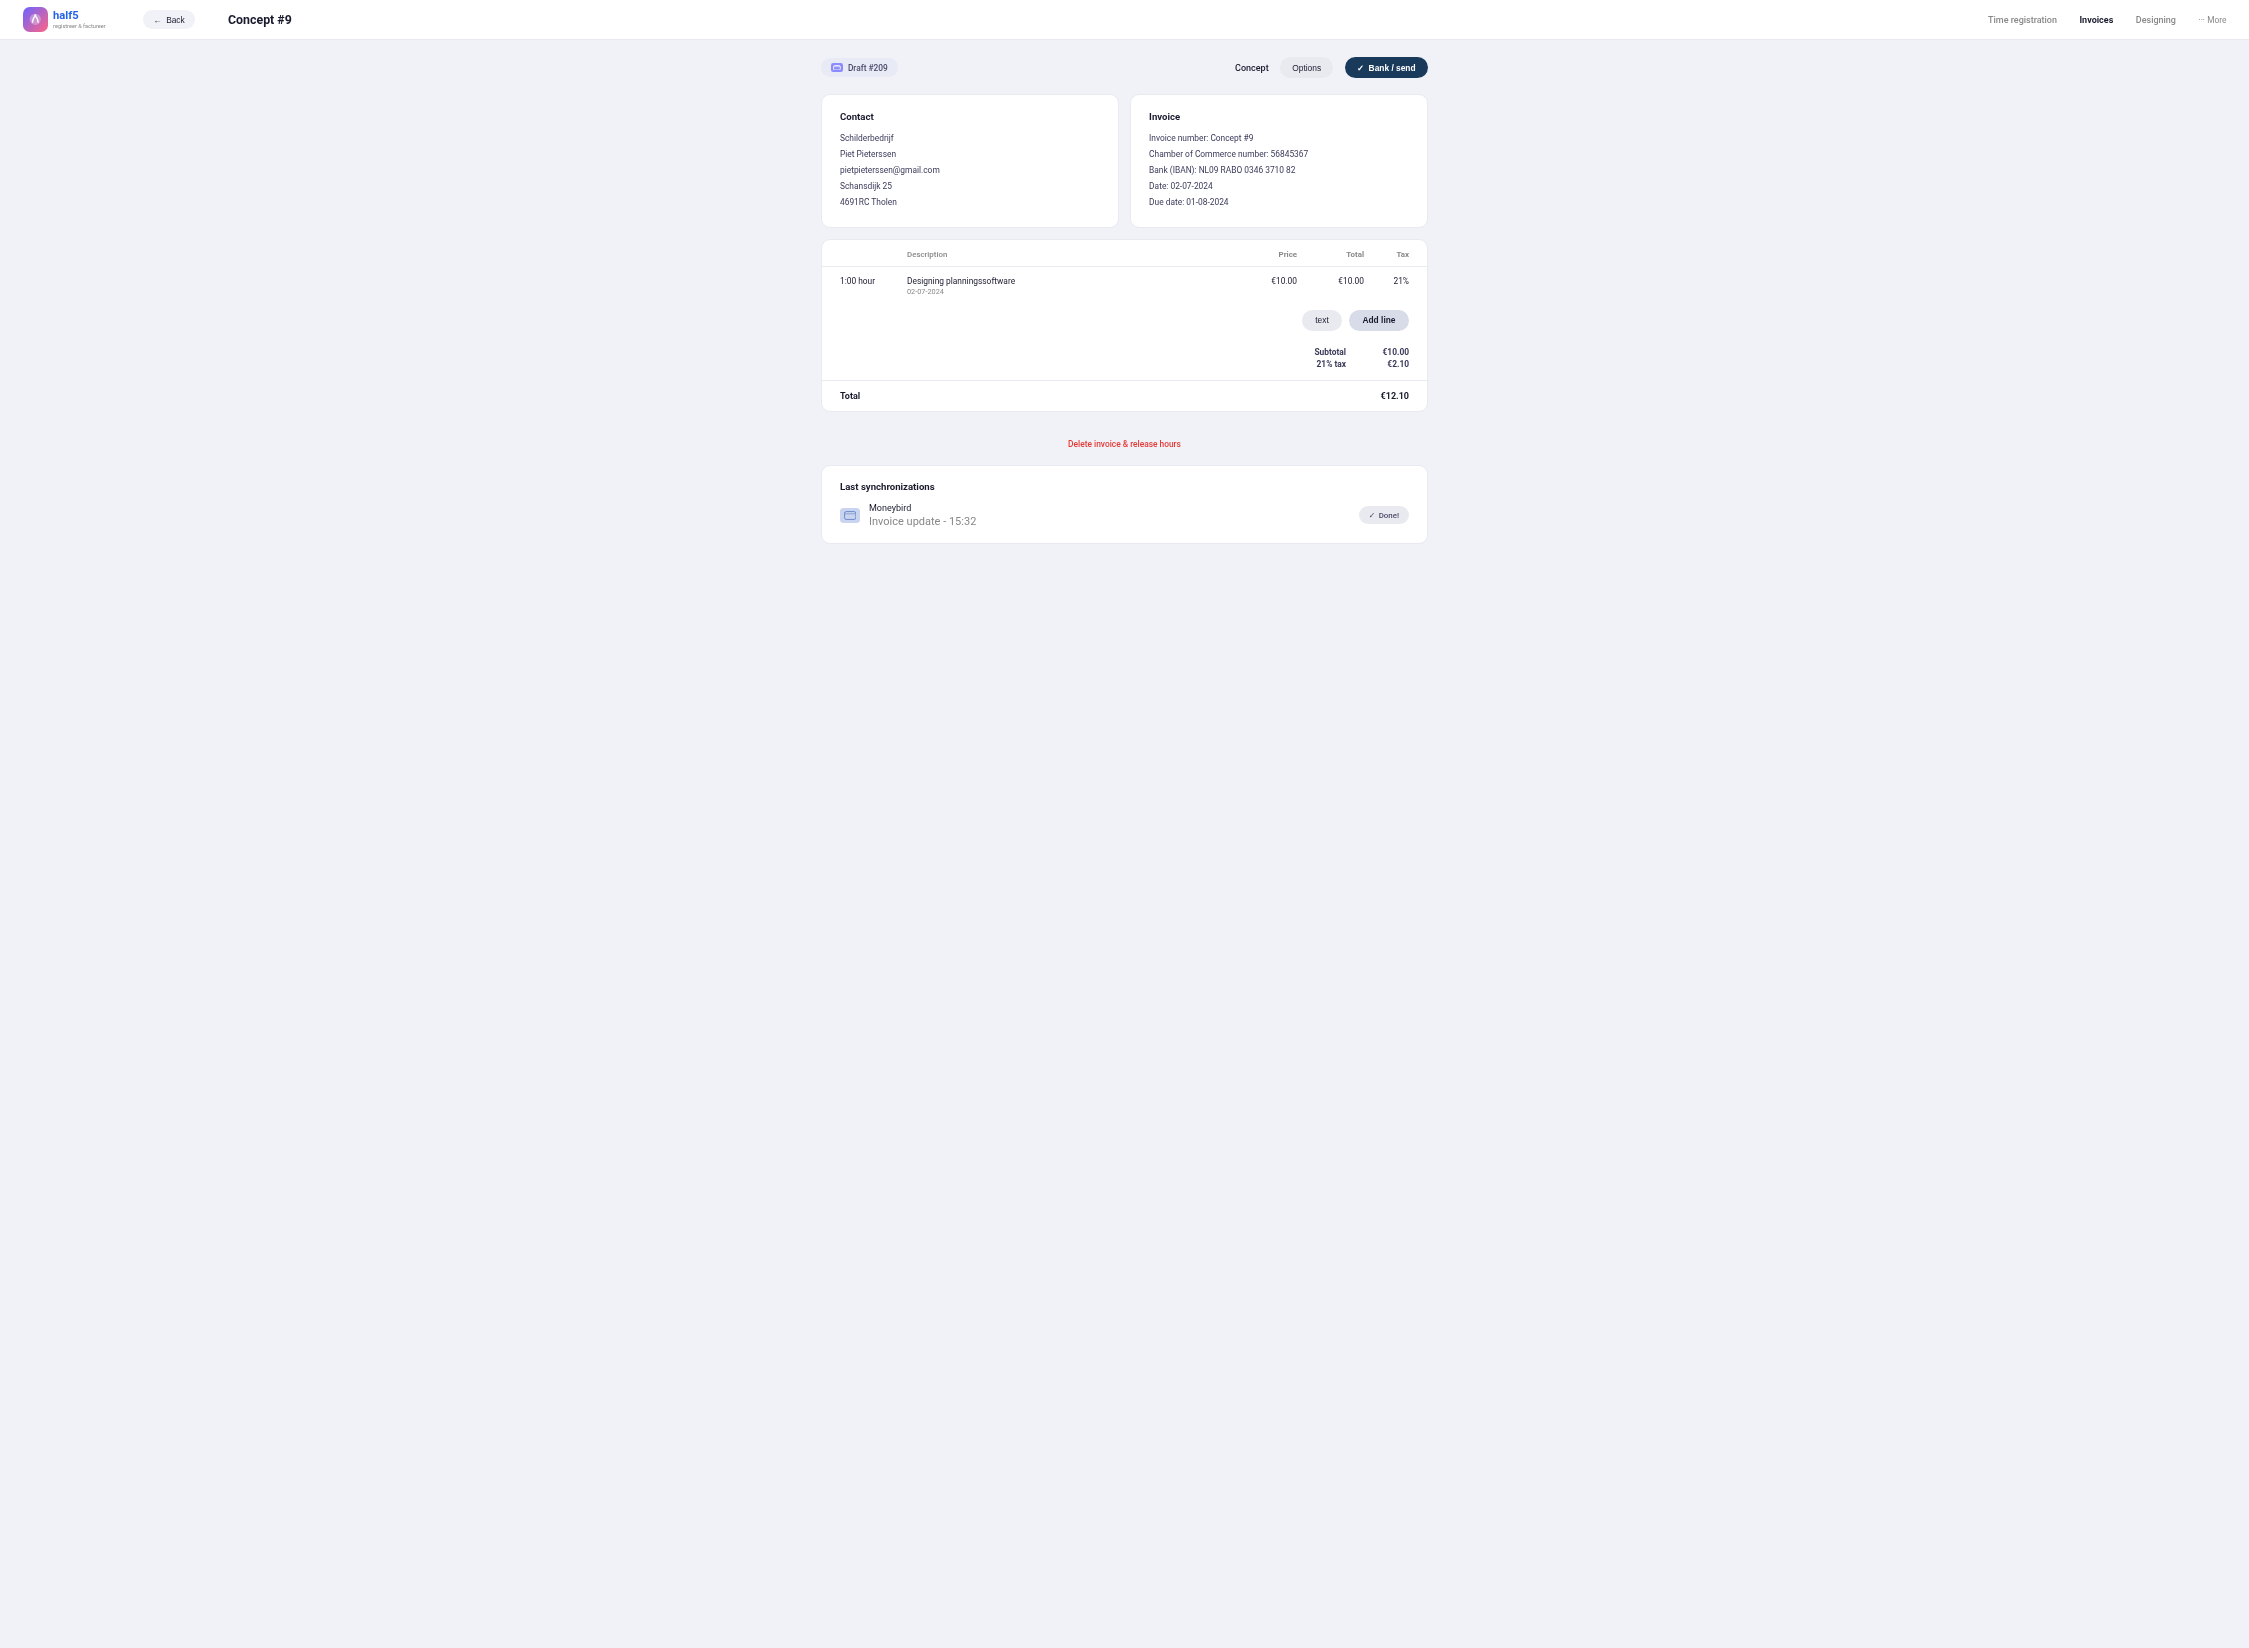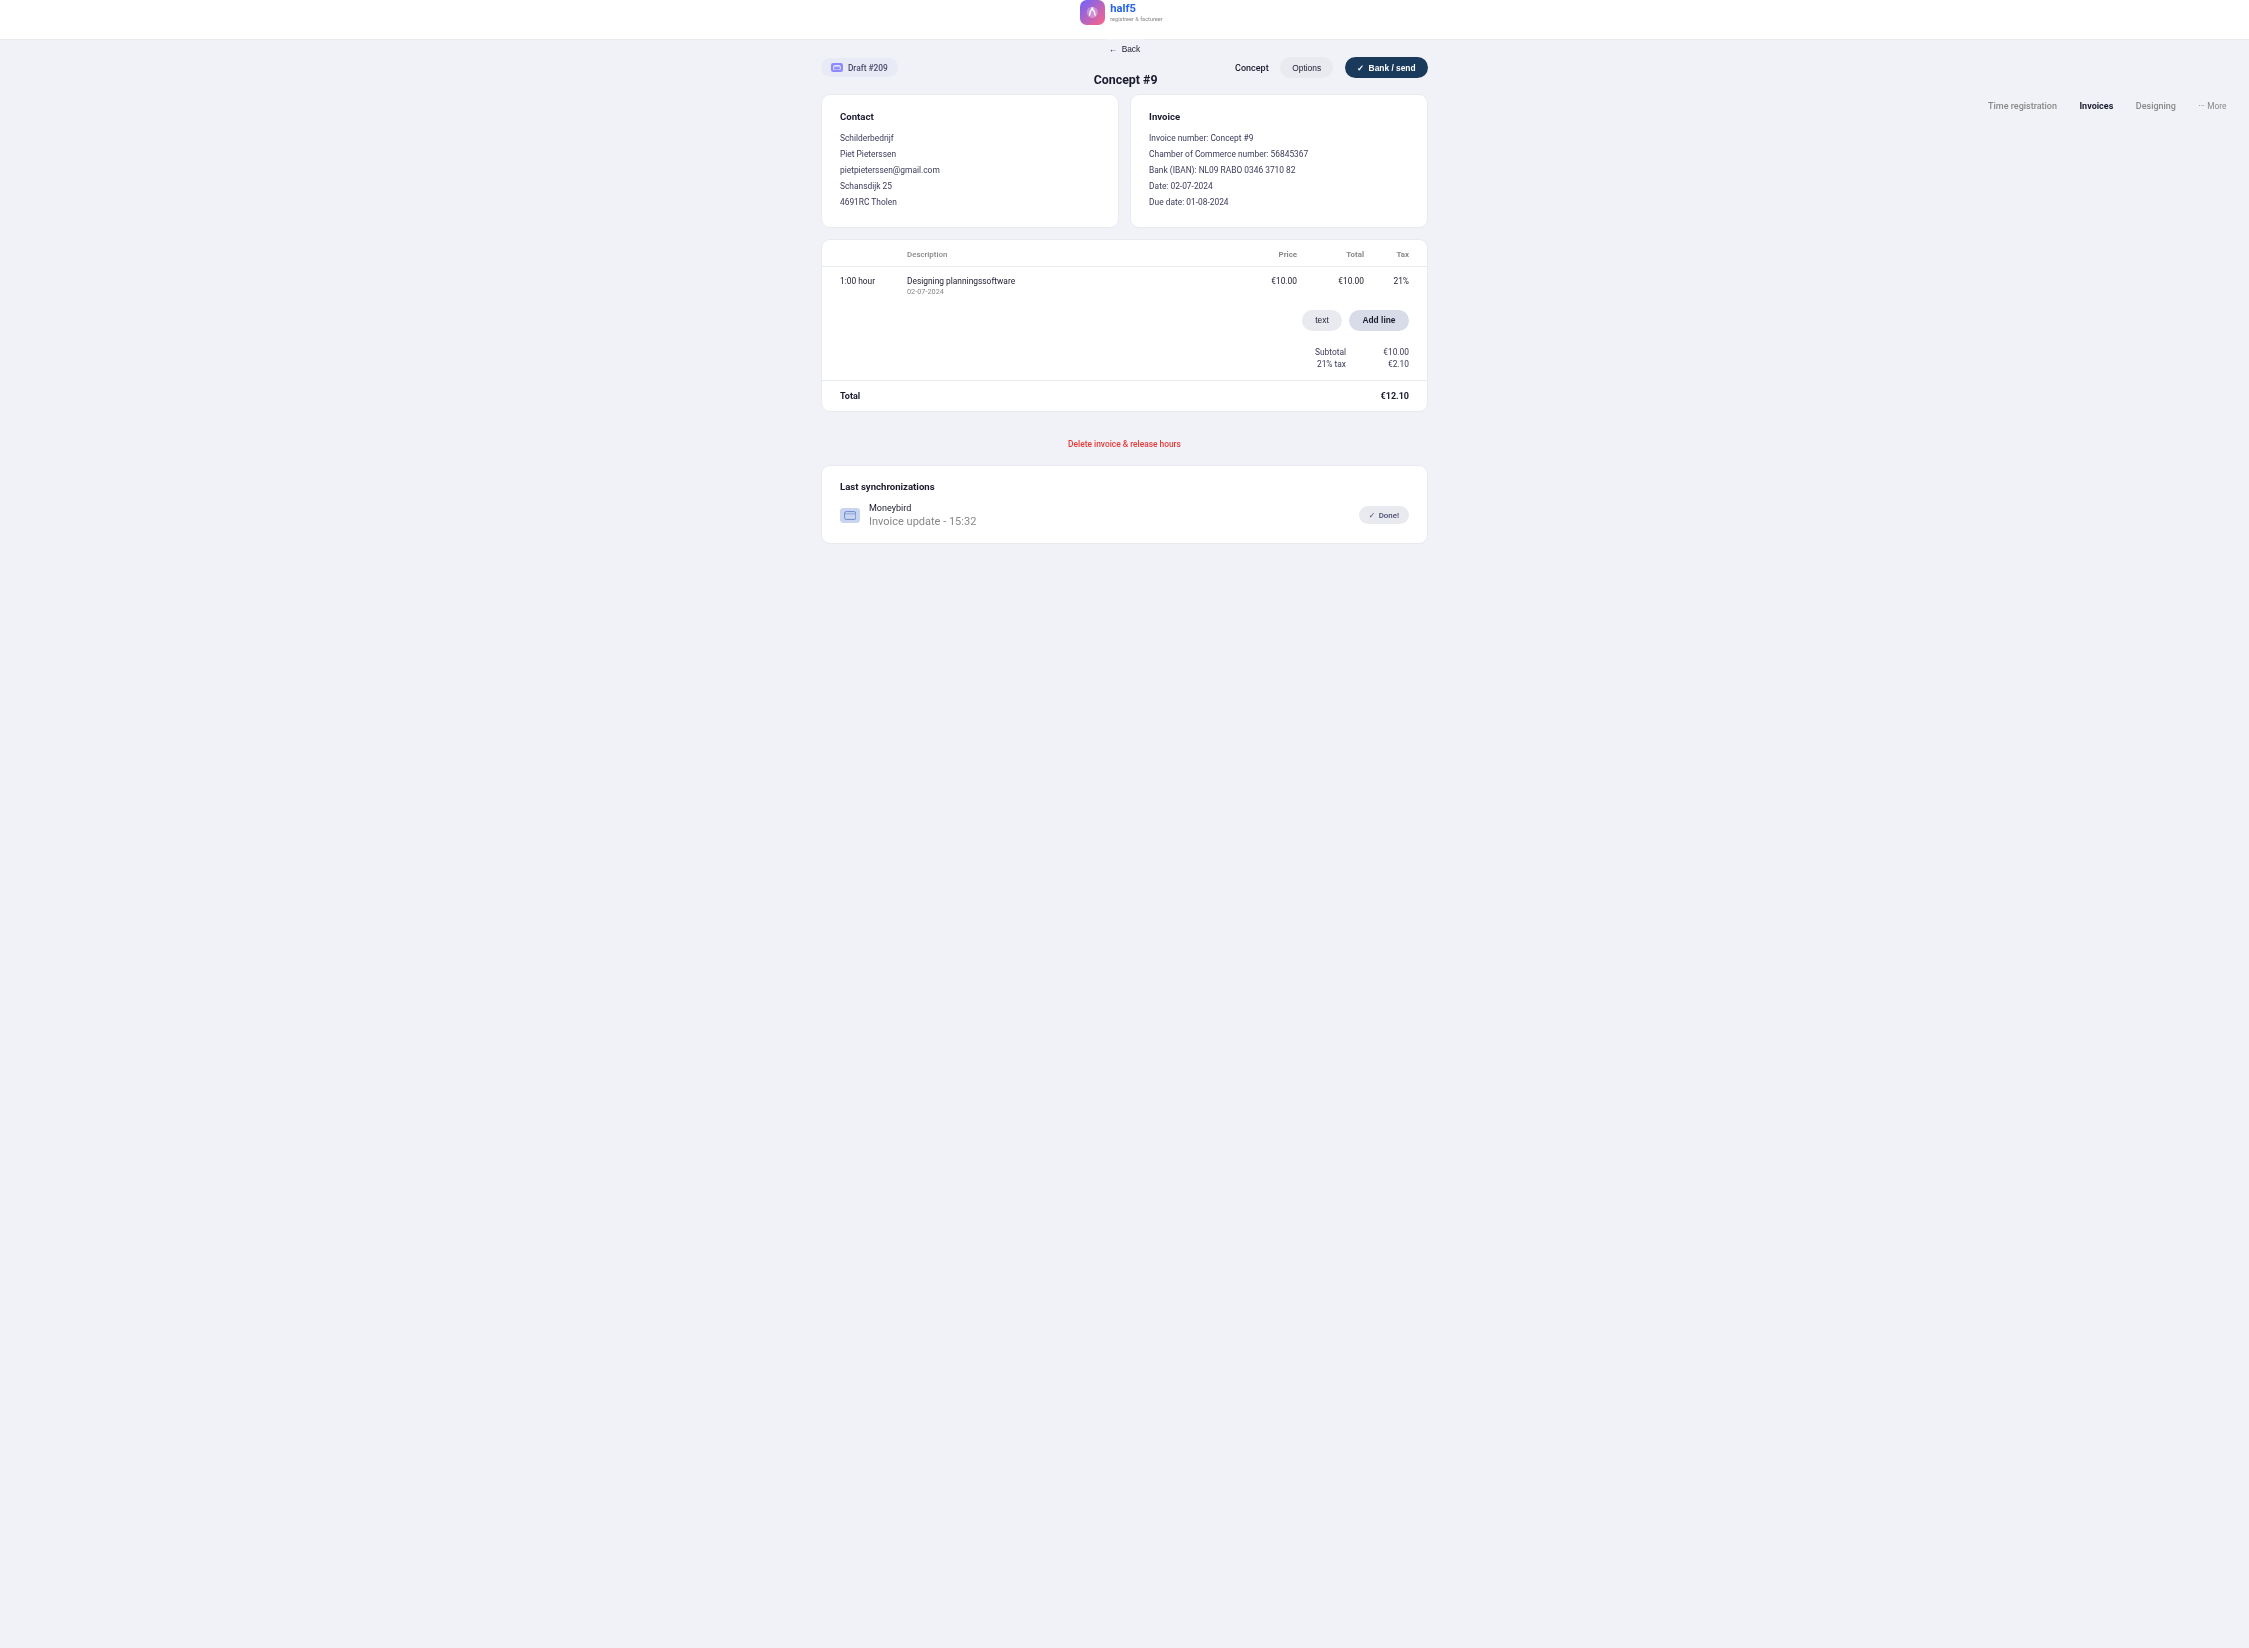--- a/index.html
+++ b/index.html
@@ -12,22 +12,21 @@
     }
 
     
     .header {
       background: #fff;
       display: flex;
       align-items: center;
       padding: 0 22.5px;
       height: 40px;
       border-bottom: 0.6px solid #e8eaf0;
-      gap: 14px;
-      flex-direction: column;
+      gap: 31px;
     }
     .logo-area {
       display: flex;
       align-items: center;
       gap: 5.6px;
       margin-right: 6.7px;
     }
     .logo-icon {
       width: 25px;
       height: 25px;
@@ -259,20 +258,21 @@
       display: flex;
       flex-direction: column;
       align-items: flex-end;
       gap: 2.2px;
     }
     .subtotal-line {
       display: flex;
       gap: 18px;
       font-size: 8.4px;
       color: #3a3a5a;
+      font-weight: bold;
     }
     .subtotal-val { text-align: right; min-width: 45px; }
 
     
     .total-row {
       border-top: 0.6px solid #e8eaf0;
       display: flex;
       justify-content: space-between;
       padding: 10px 18px;
       font-size: 9px;

